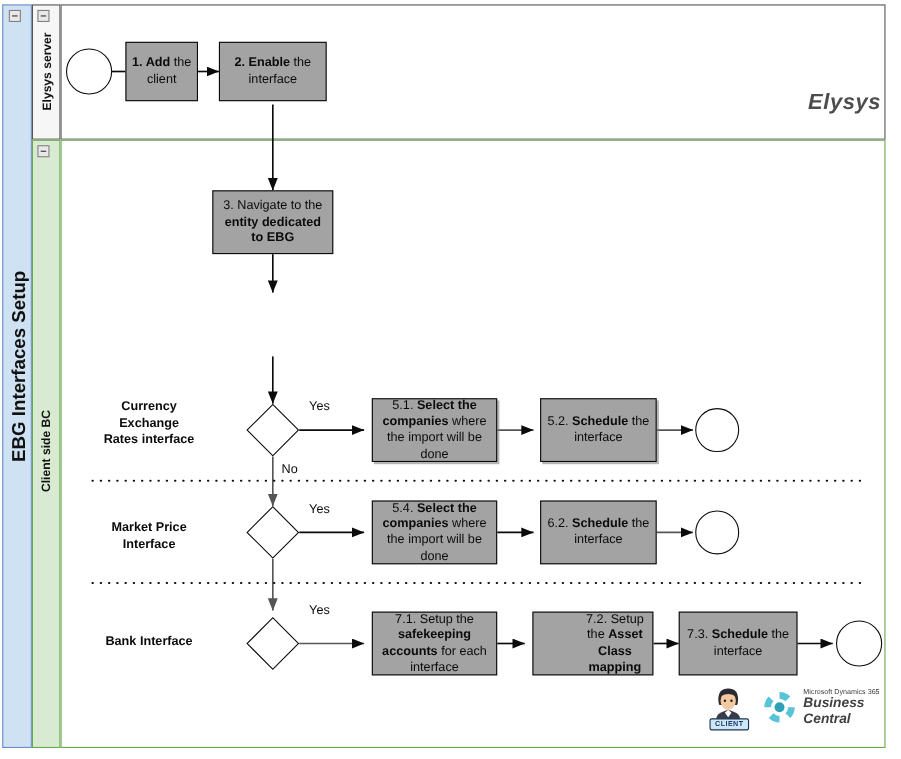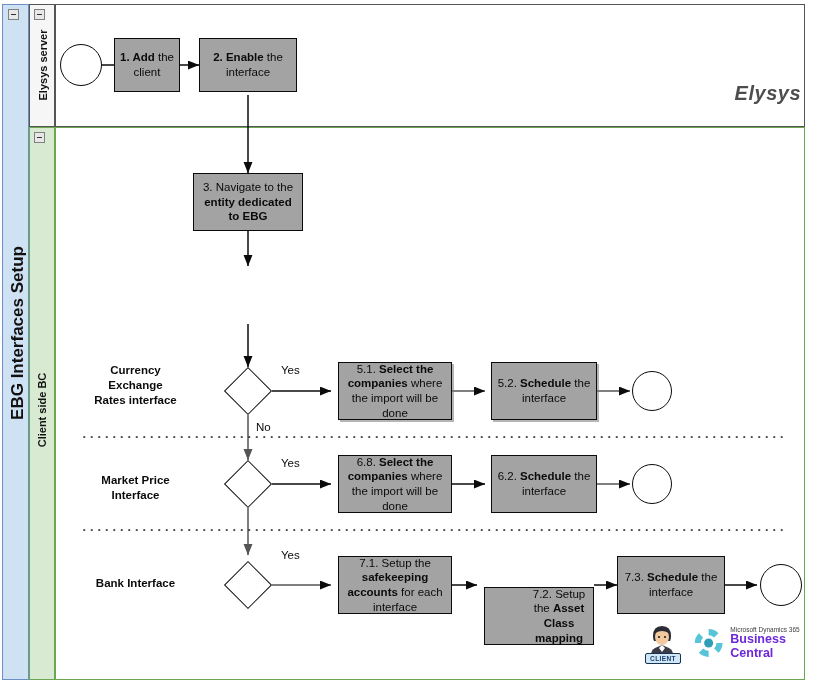--- a/index.html
+++ b/index.html
@@ -215,21 +215,21 @@
     letter-spacing: 0.4px;
     color: #1a3c6e;
     background: #cfe6f7;
     border: 1px solid #18324f;
     border-radius: 2px;
     line-height: 9px;
   }
   .bc-logo { display: flex; align-items: center; gap: 6px; }
   .bc-text { line-height: 1.08; }
   .bc-text .l1 { font-size: 6.5px; color: #3d3d3d; }
-  .bc-text .l2 { font-size: 12.5px; color: #6d28d9; font-weight: bold; }
+  .bc-text .l2 { font-size: 12.5px; color: #404040; font-weight: bold; font-style: italic; }
 </style>
 </head>
 <body>
 
 <div id="canvas">
 
   <div class="pool-band">
     <div class="pool-title">EBG Interfaces Setup</div>
   </div>
   <div class="collapse-box" style="left:8px; top:9px;"></div>
@@ -322,31 +322,31 @@
 
   <div class="node task shadow" style="left:338px; top:362px; width:114px; height:58px;">
     <span><span>5.1. </span><b>Select the companies</b><span> where the import will be done</span></span>
   </div>
   <div class="node task shadow" style="left:491px; top:362px; width:106px; height:58px;">
     <span><span>5.2. </span><b>Schedule</b><span> the interface</span></span>
   </div>
   <div class="node event" style="left:632px; top:371px; width:40px; height:40px;"></div>
 
   <div class="node task" style="left:338px; top:455px; width:114px; height:58px;">
-    <span><span>6.8. </span><b>Select the companies</b><span> where the import will be done</span></span>
+    <span><span>5.4. </span><b>Select the companies</b><span> where the import will be done</span></span>
   </div>
   <div class="node task" style="left:491px; top:455px; width:106px; height:58px;">
     <span><span>6.2. </span><b>Schedule</b><span> the interface</span></span>
   </div>
   <div class="node event" style="left:632px; top:464px; width:40px; height:40px;"></div>
 
   <div class="node task" style="left:338px; top:556px; width:114px; height:58px;text-align:center;">
     <span><span>7.1. Setup the </span><b>safekeeping accounts</b><span> for each interface</span></span>
   </div>
-  <div class="node task" style="left:484px; top:587px; width:110px; height:58px;padding-left:44px;">
+  <div class="node task" style="left:484px; top:556px; width:110px; height:58px;padding-left:44px;">
     <span><span>7.2. Setup the </span><b>Asset Class mapping</b></span>
   </div>
   <div class="node task" style="left:617px; top:556px; width:108px; height:58px;">
     <span><span>7.3. </span><b>Schedule</b><span> the interface</span></span>
   </div>
   <div class="node event" style="left:760px; top:564px; width:42px; height:42px;"></div>
 
   <div class="flow-label" style="left:281px; top:364px;">Yes</div>
   <div class="flow-label" style="left:256px; top:421px;">No</div>
   <div class="flow-label" style="left:281px; top:457px;">Yes</div>

